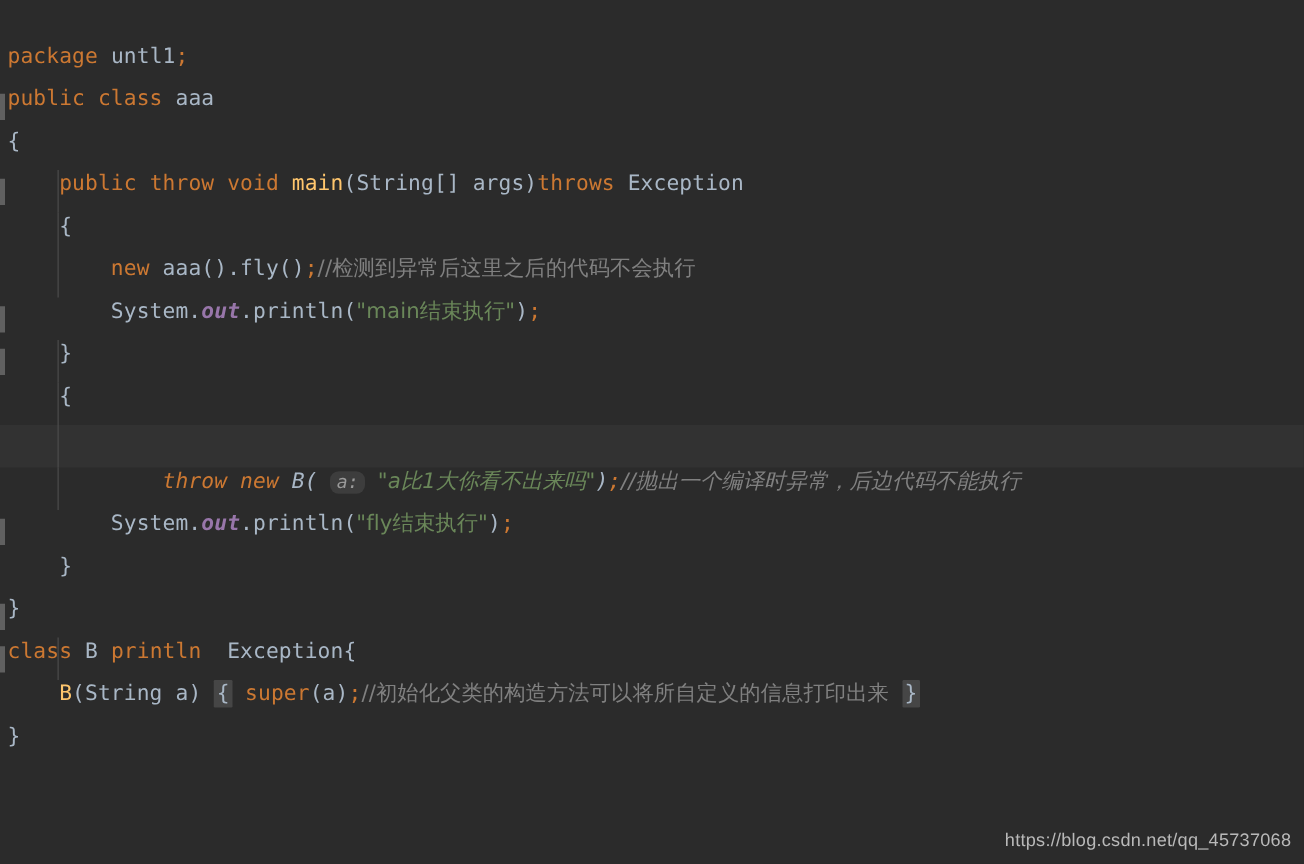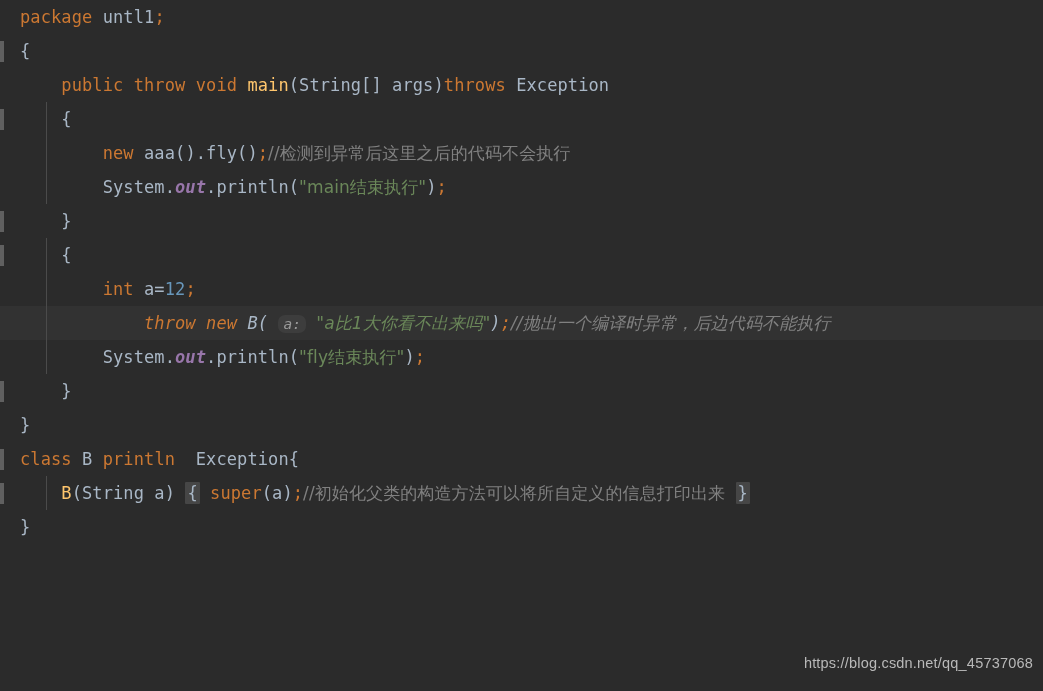--- a/index.html
+++ b/index.html
@@ -42,22 +42,23 @@
     letter-spacing: 0.1px;
   }
   .line.caret-line {
     background: #323232;
     font-style: italic;
   }
 
   .line-text {
     position: relative;
     display: inline-block;
-    padding-left: 20px;
+    padding-left: 6px;
     z-index: 2;
+    margin-top: 28px;
   }
 
   
   .fold-marker {
     position: absolute;
     left: 0;
     top: 7px;
     width: 4px;
     height: 21px;
     background: #606060;
@@ -107,42 +108,43 @@
     letter-spacing: 0;
   }
 
   
   .cjk { font-family: "DejaVu Sans", "Liberation Sans", sans-serif; }
 
   
   #watermark {
     position: absolute;
     right: 10px;
-    bottom: 20px;
+    bottom: 10px;
     font-family: "Liberation Sans", sans-serif;
     font-size: 14.5px;
     color: #b9b9b9;
     letter-spacing: 0.2px;
     z-index: 5;
   }
 </style>
 </head>
 <body>
 
 <div id="editor">
   <div id="code-area">
       <div class="line"><span class="line-text"><span class="kw">package</span><span class="id"> </span><span class="id">untl1</span><span class="kw">;</span></span></div>
+      <div class="line"><span class="line-text"><span class="kw">public</span><span class="id"> </span><span class="kw">class</span><span class="id"> aaa</span></span></div>
       <div class="line"><div class="fold-marker"></div><span class="line-text"><span class="id">{</span></span></div>
       <div class="line"><span class="line-text"><span class="id">    </span><span class="kw">public</span><span class="id"> </span><span class="kw">throw</span><span class="id"> </span><span class="kw">void</span><span class="id"> </span><span class="mth">main</span><span class="id">(String[] args)</span><span class="kw">throws</span><span class="id"> Exception</span></span></div>
       <div class="line"><div class="fold-marker"></div><span class="line-text"><span class="id">    {</span></span><div class="indent-guide" style="left: 45.8px;"></div></div>
       <div class="line"><span class="line-text"><span class="id">        </span><span class="kw">new</span><span class="id"> aaa().fly()</span><span class="kw">;</span><span class="cmt cjk">//检测到异常后这里之后的代码不会执行</span></span><div class="indent-guide" style="left: 45.8px;"></div></div>
       <div class="line"><span class="line-text"><span class="id">        System.</span><span class="fld">out</span><span class="id">.println(</span><span class="str cjk">"main结束执行"</span><span class="id">)</span><span class="kw">;</span></span><div class="indent-guide" style="left: 45.8px;"></div></div>
       <div class="line"><div class="fold-marker"></div><span class="line-text"><span class="id">    }</span></span></div>
       <div class="line"><div class="fold-marker"></div><span class="line-text"><span class="id">    {</span></span><div class="indent-guide" style="left: 45.8px;"></div></div>
-      <div class="line"><span class="line-text"><span class="id">        </span><span class="kw">int</span><span class="id"> a=</span><span class="num">12</span><span class="kw">;</span></span><div class="indent-guide" style="left: 45.8px;"></div></div>
+      <div class="line"><div class="indent-guide" style="left: 45.8px;"></div></div>
       <div class="line caret-line"><span class="line-text"><span class="id">            </span><span class="kw">throw</span><span class="id"> </span><span class="kw">new</span><span class="id"> B( </span><span class="inlay">a:</span><span class="id"> </span><span class="str cjk">"a比1大你看不出来吗"</span><span class="id">)</span><span class="kw">;</span><span class="cmt cjk">//抛出一个编译时异常，后边代码不能执行</span></span><div class="indent-guide" style="left: 45.8px;"></div></div>
       <div class="line"><span class="line-text"><span class="id">        System.</span><span class="fld">out</span><span class="id">.println(</span><span class="str cjk">"fly结束执行"</span><span class="id">)</span><span class="kw">;</span></span><div class="indent-guide" style="left: 45.8px;"></div></div>
       <div class="line"><div class="fold-marker"></div><span class="line-text"><span class="id">    }</span></span></div>
       <div class="line"><span class="line-text"><span class="id">}</span></span></div>
       <div class="line"><div class="fold-marker"></div><span class="line-text"><span class="kw">class</span><span class="id"> B </span><span class="kw">println</span><span class="id">  Exception{</span></span></div>
       <div class="line"><div class="fold-marker"></div><span class="line-text"><span class="id">    </span><span class="mth">B</span><span class="id">(String a) </span><span class="brace brace-match">{</span><span class="id"> </span><span class="kw">super</span><span class="id">(a)</span><span class="kw">;</span><span class="cmt cjk">//初始化父类的构造方法可以将所自定义的信息打印出来</span><span class="id"> </span><span class="brace brace-match">}</span></span><div class="indent-guide" style="left: 45.8px;"></div></div>
       <div class="line"><span class="line-text"><span class="id">}</span></span></div>
     </div>
 
   <div id="watermark">https://blog.csdn.net/qq_45737068</div>

